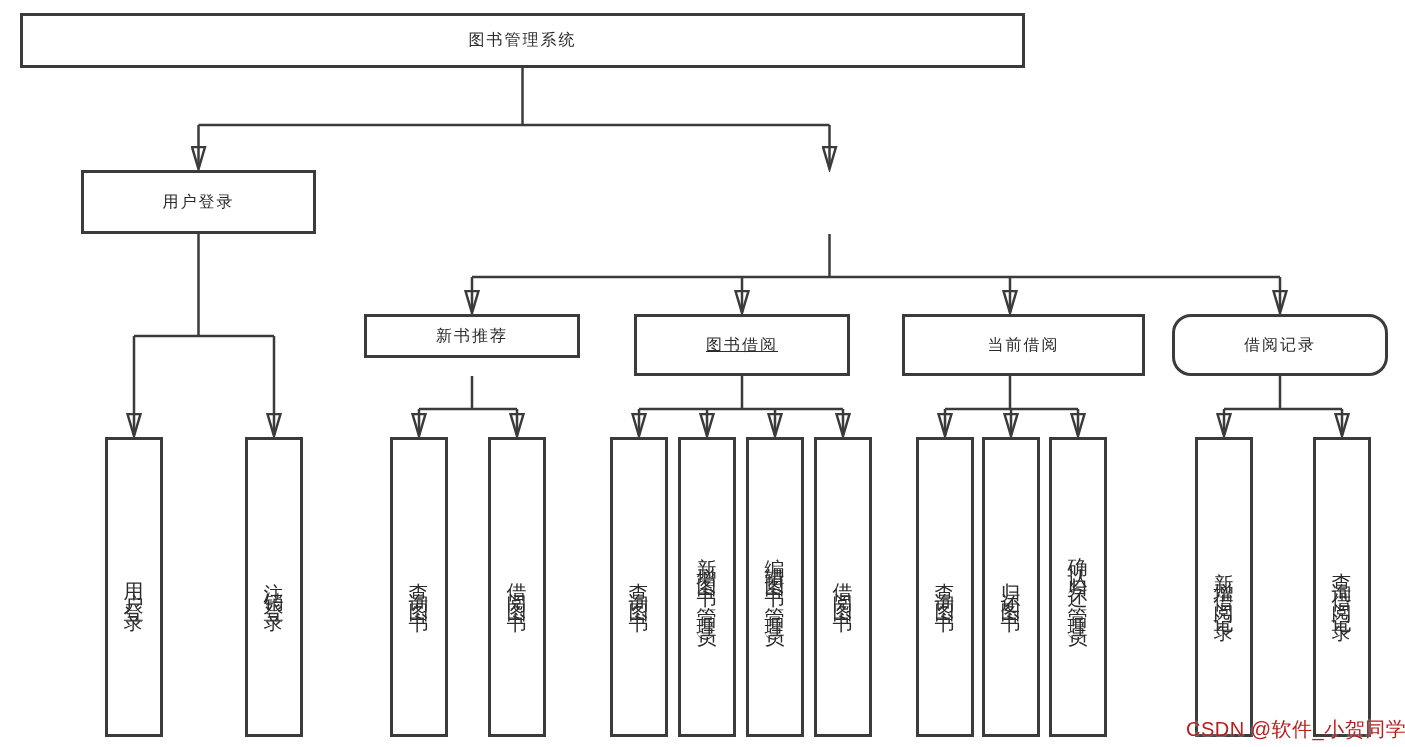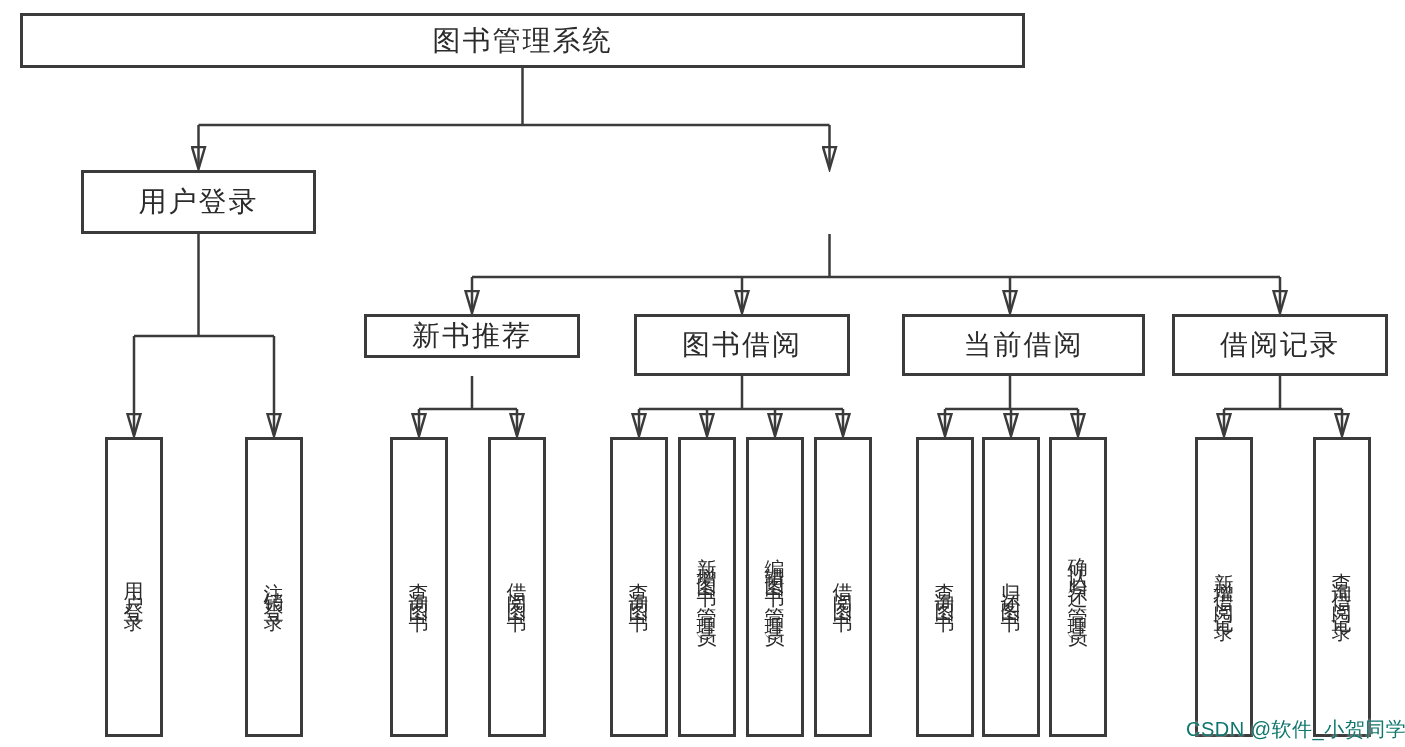--- a/index.html
+++ b/index.html
@@ -30,37 +30,37 @@
     position: absolute;
     box-sizing: border-box;
     border: 3px solid #3b3b3b;
     background: #ffffff;
     display: flex;
     align-items: center;
     justify-content: center;
     color: #2b2b2b;
   }
   .node.h .label {
-    font-size: 28px;
+    font-size: 16px;
     letter-spacing: 2px;
     white-space: nowrap;
   }
   .node.leaf .label {
     writing-mode: vertical-rl;
     text-orientation: mixed;
     font-size: 20px;
     letter-spacing: 10px;
     line-height: 1;
   }
   .watermark {
     position: absolute;
     left: 1186px;
     top: 716px;
     font-size: 20px;
-    color: #0f766e;
+    color: #b91c1c;
     letter-spacing: 0.5px;
     white-space: nowrap;
     z-index: 5;
     text-shadow: 0 0 3px rgba(255,255,255,0.9);
   }
 </style>
 </head>
 <body>
 
 <div class="canvas">
@@ -124,27 +124,27 @@
     <span class="label">图书管理系统</span>
   </div>
 
   <div class="node h" style="left:81px; top:170px; width:235px; height:64px;">
     <span class="label">用户登录</span>
   </div>
 
   <div class="node h" style="left:364px; top:314px; width:216px; height:44px;">
     <span class="label">新书推荐</span>
   </div>
-  <div class="node h" style="left:634px; top:314px; width:216px; height:62px;">
+  <div class="node h" style="left:634px; top:314px; width:216px; height:62px;text-decoration:underline;">
     <span class="label">图书借阅</span>
   </div>
   <div class="node h" style="left:902px; top:314px; width:243px; height:62px;">
     <span class="label">当前借阅</span>
   </div>
-  <div class="node h" style="left:1172px; top:314px; width:216px; height:62px;">
+  <div class="node h" style="left:1172px; top:314px; width:216px; height:62px;border-radius:19px;">
     <span class="label">借阅记录</span>
   </div>
 
   <div class="node leaf" style="left:105px; top:437px; width:58px; height:300px;">
     <span class="label">用户登录</span>
   </div>
   <div class="node leaf" style="left:245px; top:437px; width:58px; height:300px;">
     <span class="label">注销登录</span>
   </div>
 

